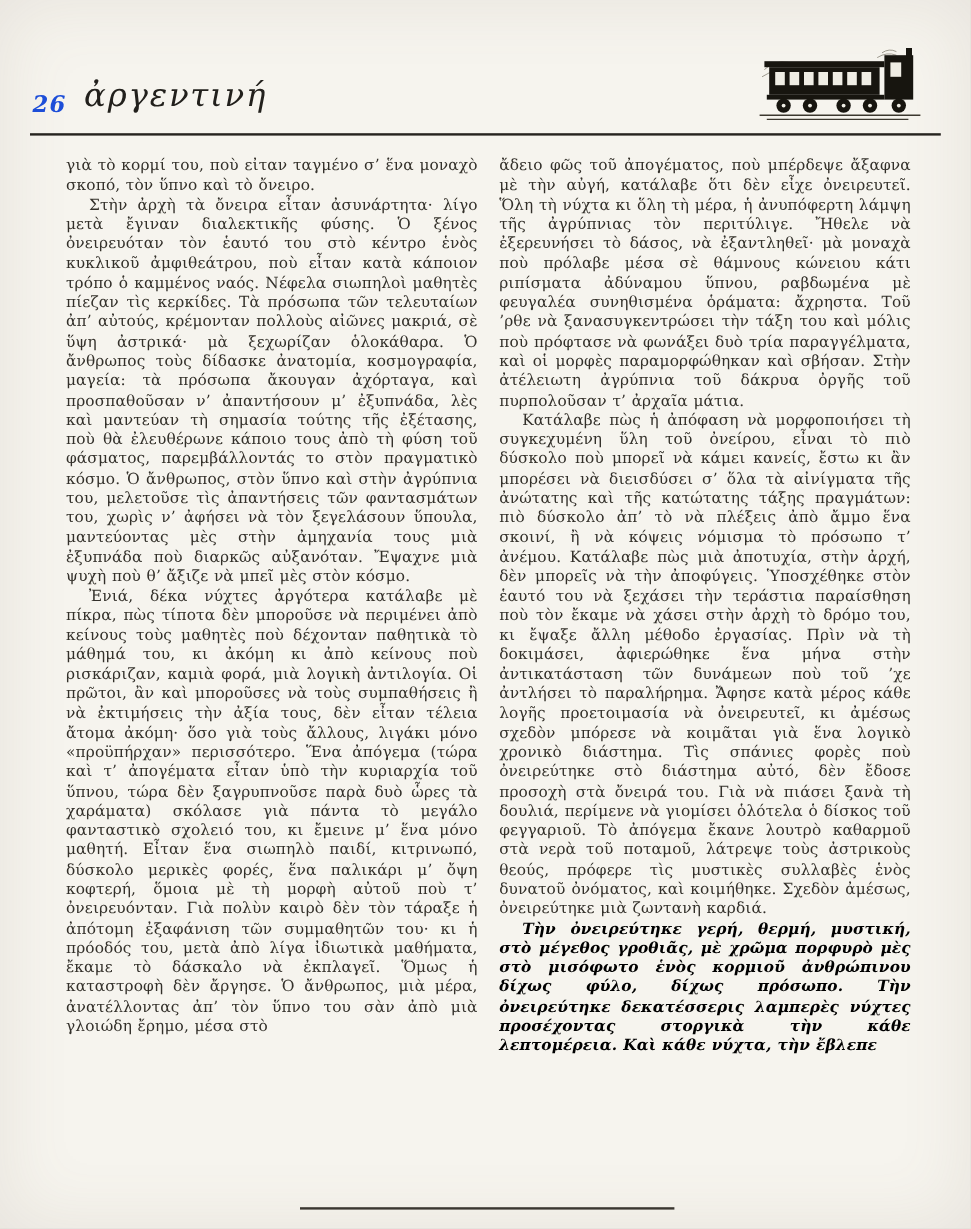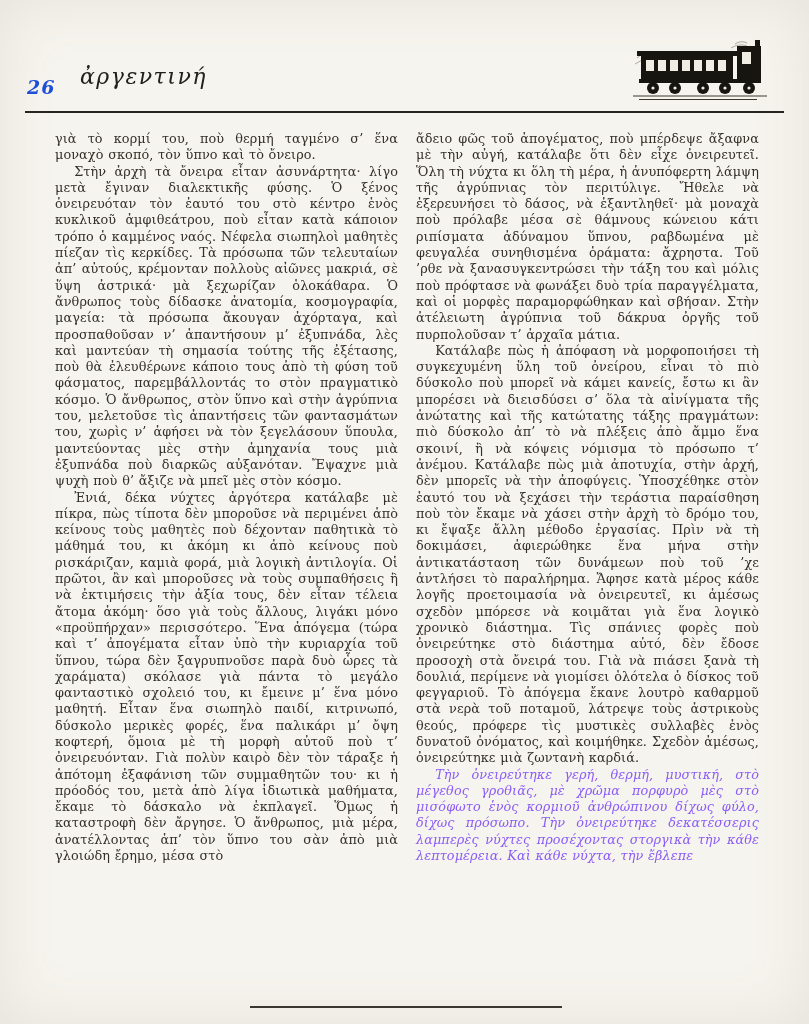--- a/index.html
+++ b/index.html
@@ -24,23 +24,23 @@
     left: 27px;
     top: 76px;
     font-size: 19px;
     font-weight: bold;
     font-style: italic;
     letter-spacing: 1px;
     color: #1d4ed8;
   }
   .page-title {
     position: absolute;
-    left: 80px;
+    left: 70px;
     top: 64px;
-    font-size: 22px;
+    font-size: 27px;
     font-style: italic;
     letter-spacing: 1.5px;
     color: #22201c;
   }
   .illustration {
     position: absolute;
     right: 38px;
     top: 38px;
     width: 140px;
     height: 64px;
@@ -76,22 +76,22 @@
   }
   .col p {
     margin: 0;
     text-indent: 1.5em;
   }
   .col p.noindent {
     text-indent: 0;
   }
   .col p.emph {
     font-style: italic;
-    font-weight: 400;
-    color: #8b5cf6;
+    font-weight: 700;
+    color: #000000;
   }
   
   .bottom-rule {
     position: absolute;
     left: 250px;
     top: 1006px;
     width: 312px;
     height: 2px;
     background: #3a3731;
   }
@@ -153,21 +153,21 @@
         <line x1="2" y1="58" x2="136" y2="58"></line>
         <line x1="8" y1="61.5" x2="126" y2="61.5"></line>
       </g>
     </svg>
   </div>
 
   <div class="header-rule"></div>
 
   <main class="columns">
     <div class="col">
-      <p class="noindent">γιὰ τὸ κορμί του, ποὺ θερμή ταγμένο σ’ ἕνα μοναχὸ σκοπό, τὸν ὕπνο καὶ τὸ ὄνειρο.</p>
+      <p class="noindent">γιὰ τὸ κορμί του, ποὺ εἶταν ταγμένο σ’ ἕνα μοναχὸ σκοπό, τὸν ὕπνο καὶ τὸ ὄνειρο.</p>
       <p>Στὴν ἀρχὴ τὰ ὄνειρα εἶταν ἀσυνάρτητα· λίγο μετὰ ἔγιναν διαλεκτικῆς φύσης. Ὁ ξένος ὀνειρευόταν τὸν ἑαυτό του στὸ κέντρο ἑνὸς κυκλικοῦ ἀμφιθεάτρου, ποὺ εἶταν κατὰ κάποιον τρόπο ὁ καμμένος ναός. Νέφελα σιωπηλοὶ μαθητὲς πίεζαν τὶς κερκίδες. Τὰ πρόσωπα τῶν τελευταίων ἀπ’ αὐτούς, κρέμονταν πολλοὺς αἰῶνες μακριά, σὲ ὕψη ἀστρικά· μὰ ξεχωρίζαν ὁλοκάθαρα. Ὁ ἄνθρωπος τοὺς δίδασκε ἀνατομία, κοσμογραφία, μαγεία: τὰ πρόσωπα ἄκουγαν ἀχόρταγα, καὶ προσπαθοῦσαν ν’ ἀπαντήσουν μ’ ἐξυπνάδα, λὲς καὶ μαντεύαν τὴ σημασία τούτης τῆς ἐξέτασης, ποὺ θὰ ἐλευθέρωνε κάποιο τους ἀπὸ τὴ φύση τοῦ φάσματος, παρεμβάλλοντάς το στὸν πραγματικὸ κόσμο. Ὁ ἄνθρωπος, στὸν ὕπνο καὶ στὴν ἀγρύπνια του, μελετοῦσε τὶς ἀπαντήσεις τῶν φαντασμάτων του, χωρὶς ν’ ἀφήσει νὰ τὸν ξεγελάσουν ὕπουλα, μαντεύοντας μὲς στὴν ἀμηχανία τους μιὰ ἐξυπνάδα ποὺ διαρκῶς αὐξανόταν. Ἔψαχνε μιὰ ψυχὴ ποὺ θ’ ἄξιζε νὰ μπεῖ μὲς στὸν κόσμο.</p>
       <p>Ἐνιά, δέκα νύχτες ἀργότερα κατάλαβε μὲ πίκρα, πὼς τίποτα δὲν μποροῦσε νὰ περιμένει ἀπὸ κείνους τοὺς μαθητὲς ποὺ δέχονταν παθητικὰ τὸ μάθημά του, κι ἀκόμη κι ἀπὸ κείνους ποὺ ρισκάριζαν, καμιὰ φορά, μιὰ λογικὴ ἀντιλογία. Οἱ πρῶτοι, ἂν καὶ μποροῦσες νὰ τοὺς συμπαθήσεις ἢ νὰ ἐκτιμήσεις τὴν ἀξία τους, δὲν εἶταν τέλεια ἄτομα ἀκόμη· ὅσο γιὰ τοὺς ἄλλους, λιγάκι μόνο «προϋπήρχαν» περισσότερο. Ἕνα ἀπόγεμα (τώρα καὶ τ’ ἀπογέματα εἶταν ὑπὸ τὴν κυριαρχία τοῦ ὕπνου, τώρα δὲν ξαγρυπνοῦσε παρὰ δυὸ ὧρες τὰ χαράματα) σκόλασε γιὰ πάντα τὸ μεγάλο φανταστικὸ σχολειό του, κι ἔμεινε μ’ ἕνα μόνο μαθητή. Εἶταν ἕνα σιωπηλὸ παιδί, κιτρινωπό, δύσκολο μερικὲς φορές, ἕνα παλικάρι μ’ ὄψη κοφτερή, ὅμοια μὲ τὴ μορφὴ αὐτοῦ ποὺ τ’ ὀνειρευόνταν. Γιὰ πολὺν καιρὸ δὲν τὸν τάραξε ἡ ἀπότομη ἐξαφάνιση τῶν συμμαθητῶν του· κι ἡ πρόοδός του, μετὰ ἀπὸ λίγα ἰδιωτικὰ μαθήματα, ἔκαμε τὸ δάσκαλο νὰ ἐκπλαγεῖ. Ὅμως ἡ καταστροφὴ δὲν ἄργησε. Ὁ ἄνθρωπος, μιὰ μέρα, ἀνατέλλοντας ἀπ’ τὸν ὕπνο του σὰν ἀπὸ μιὰ γλοιώδη ἔρημο, μέσα στὸ</p>
     </div>
     <div class="col">
       <p class="noindent">ἄδειο φῶς τοῦ ἀπογέματος, ποὺ μπέρδεψε ἄξαφνα μὲ τὴν αὐγή, κατάλαβε ὅτι δὲν εἶχε ὀνειρευτεῖ. Ὅλη τὴ νύχτα κι ὅλη τὴ μέρα, ἡ ἀνυπόφερτη λάμψη τῆς ἀγρύπνιας τὸν περιτύλιγε. Ἤθελε νὰ ἐξερευνήσει τὸ δάσος, νὰ ἐξαντληθεῖ· μὰ μοναχὰ ποὺ πρόλαβε μέσα σὲ θάμνους κώνειου κάτι ριπίσματα ἀδύναμου ὕπνου, ραβδωμένα μὲ φευγαλέα συνηθισμένα ὁράματα: ἄχρηστα. Τοῦ ’ρθε νὰ ξανασυγκεντρώσει τὴν τάξη του καὶ μόλις ποὺ πρόφτασε νὰ φωνάξει δυὸ τρία παραγγέλματα, καὶ οἱ μορφὲς παραμορφώθηκαν καὶ σβήσαν. Στὴν ἀτέλειωτη ἀγρύπνια τοῦ δάκρυα ὀργῆς τοῦ πυρπολοῦσαν τ’ ἀρχαῖα μάτια.</p>
       <p>Κατάλαβε πὼς ἡ ἀπόφαση νὰ μορφοποιήσει τὴ συγκεχυμένη ὕλη τοῦ ὀνείρου, εἶναι τὸ πιὸ δύσκολο ποὺ μπορεῖ νὰ κάμει κανείς, ἔστω κι ἂν μπορέσει νὰ διεισδύσει σ’ ὅλα τὰ αἰνίγματα τῆς ἀνώτατης καὶ τῆς κατώτατης τάξης πραγμάτων: πιὸ δύσκολο ἀπ’ τὸ νὰ πλέξεις ἀπὸ ἄμμο ἕνα σκοινί, ἢ νὰ κόψεις νόμισμα τὸ πρόσωπο τ’ ἀνέμου. Κατάλαβε πὼς μιὰ ἀποτυχία, στὴν ἀρχή, δὲν μπορεῖς νὰ τὴν ἀποφύγεις. Ὑποσχέθηκε στὸν ἑαυτό του νὰ ξεχάσει τὴν τεράστια παραίσθηση ποὺ τὸν ἔκαμε νὰ χάσει στὴν ἀρχὴ τὸ δρόμο του, κι ἔψαξε ἄλλη μέθοδο ἐργασίας. Πρὶν νὰ τὴ δοκιμάσει, ἀφιερώθηκε ἕνα μήνα στὴν ἀντικατάσταση τῶν δυνάμεων ποὺ τοῦ ’χε ἀντλήσει τὸ παραλήρημα. Ἄφησε κατὰ μέρος κάθε λογῆς προετοιμασία νὰ ὀνειρευτεῖ, κι ἀμέσως σχεδὸν μπόρεσε νὰ κοιμᾶται γιὰ ἕνα λογικὸ χρονικὸ διάστημα. Τὶς σπάνιες φορὲς ποὺ ὀνειρεύτηκε στὸ διάστημα αὐτό, δὲν ἔδοσε προσοχὴ στὰ ὄνειρά του. Γιὰ νὰ πιάσει ξανὰ τὴ δουλιά, περίμενε νὰ γιομίσει ὁλότελα ὁ δίσκος τοῦ φεγγαριοῦ. Τὸ ἀπόγεμα ἔκανε λουτρὸ καθαρμοῦ στὰ νερὰ τοῦ ποταμοῦ, λάτρεψε τοὺς ἀστρικοὺς θεούς, πρόφερε τὶς μυστικὲς συλλαβὲς ἑνὸς δυνατοῦ ὀνόματος, καὶ κοιμήθηκε. Σχεδὸν ἀμέσως, ὀνειρεύτηκε μιὰ ζωντανὴ καρδιά.</p>
       <p class="emph">Τὴν ὀνειρεύτηκε γερή, θερμή, μυστική, στὸ μέγεθος γροθιᾶς, μὲ χρῶμα πορφυρὸ μὲς στὸ μισόφωτο ἑνὸς κορμιοῦ ἀνθρώπινου δίχως φύλο, δίχως πρόσωπο. Τὴν ὀνειρεύτηκε δεκατέσσερις λαμπερὲς νύχτες προσέχοντας στοργικὰ τὴν κάθε λεπτομέρεια. Καὶ κάθε νύχτα, τὴν ἔβλεπε</p>
     </div>
   </main>
 

